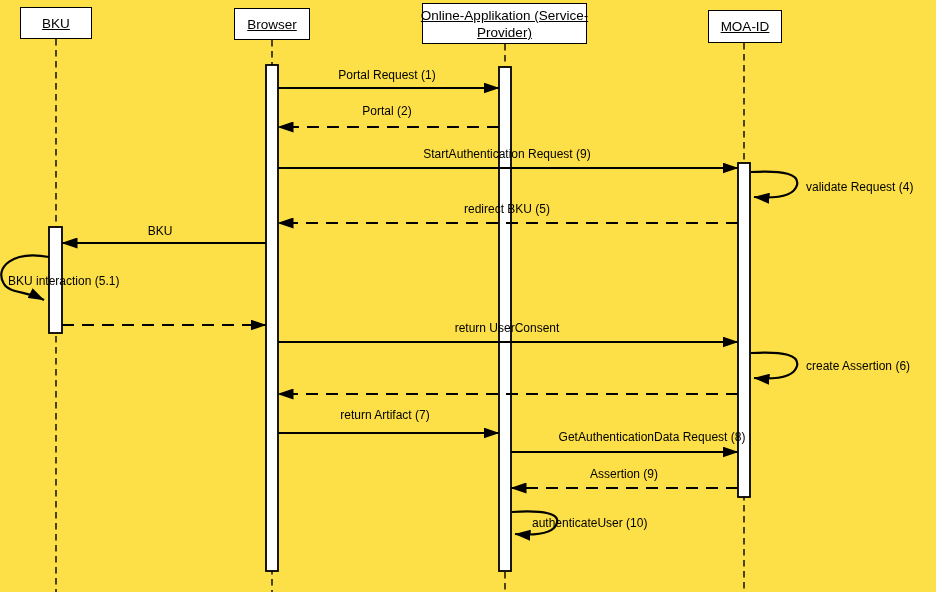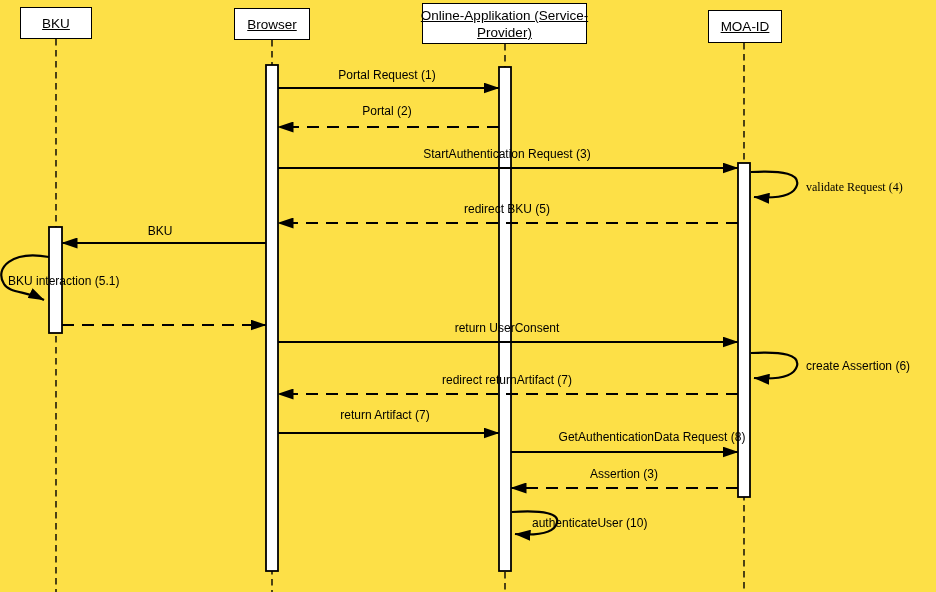--- a/index.html
+++ b/index.html
@@ -75,26 +75,25 @@
   <div class="actor" style="left:422px; top:3px; width:165px; height:41px;">
     <span>Online-Applikation (Service-</span>
     <span>Provider)</span>
   </div>
   <div class="actor" style="left:708px; top:10px; width:74px; height:33px;">
     <span>MOA-ID</span>
   </div>
 
   <div class="msg-label center" style="left:387px; top:67px;">Portal Request (1)</div>
   <div class="msg-label center" style="left:387px; top:103px;">Portal (2)</div>
-  <div class="msg-label center" style="left:507px; top:146px;">StartAuthentication Request (3)</div>
-  <div class="msg-label" style="left:806px; top:179px;font-family:Liberation Serif, serif;">validate Request (4)</div>
+  <div class="msg-label center" style="left:507px; top:146px;">StartAuthentication Request (9)</div>
+  <div class="msg-label" style="left:806px; top:179px;">validate Request (4)</div>
   <div class="msg-label center" style="left:507px; top:201px;">redirect BKU (5)</div>
   <div class="msg-label center" style="left:160px; top:223px;">BKU</div>
   <div class="msg-label" style="left:8px; top:273px;">BKU interaction (5.1)</div>
   <div class="msg-label center" style="left:507px; top:320px;">return UserConsent</div>
   <div class="msg-label" style="left:806px; top:358px;">create Assertion (6)</div>
-  <div class="msg-label center" style="left:507px; top:372px;">redirect returnArtifact (7)</div>
   <div class="msg-label center" style="left:385px; top:407px;">return Artifact (7)</div>
   <div class="msg-label center" style="left:652px; top:429px;">GetAuthenticationData Request (8)</div>
-  <div class="msg-label center" style="left:624px; top:466px;">Assertion (3)</div>
+  <div class="msg-label center" style="left:624px; top:466px;">Assertion (9)</div>
   <div class="msg-label" style="left:532px; top:515px;">authenticateUser (10)</div>
 
 </div>
 
 </body></html>

